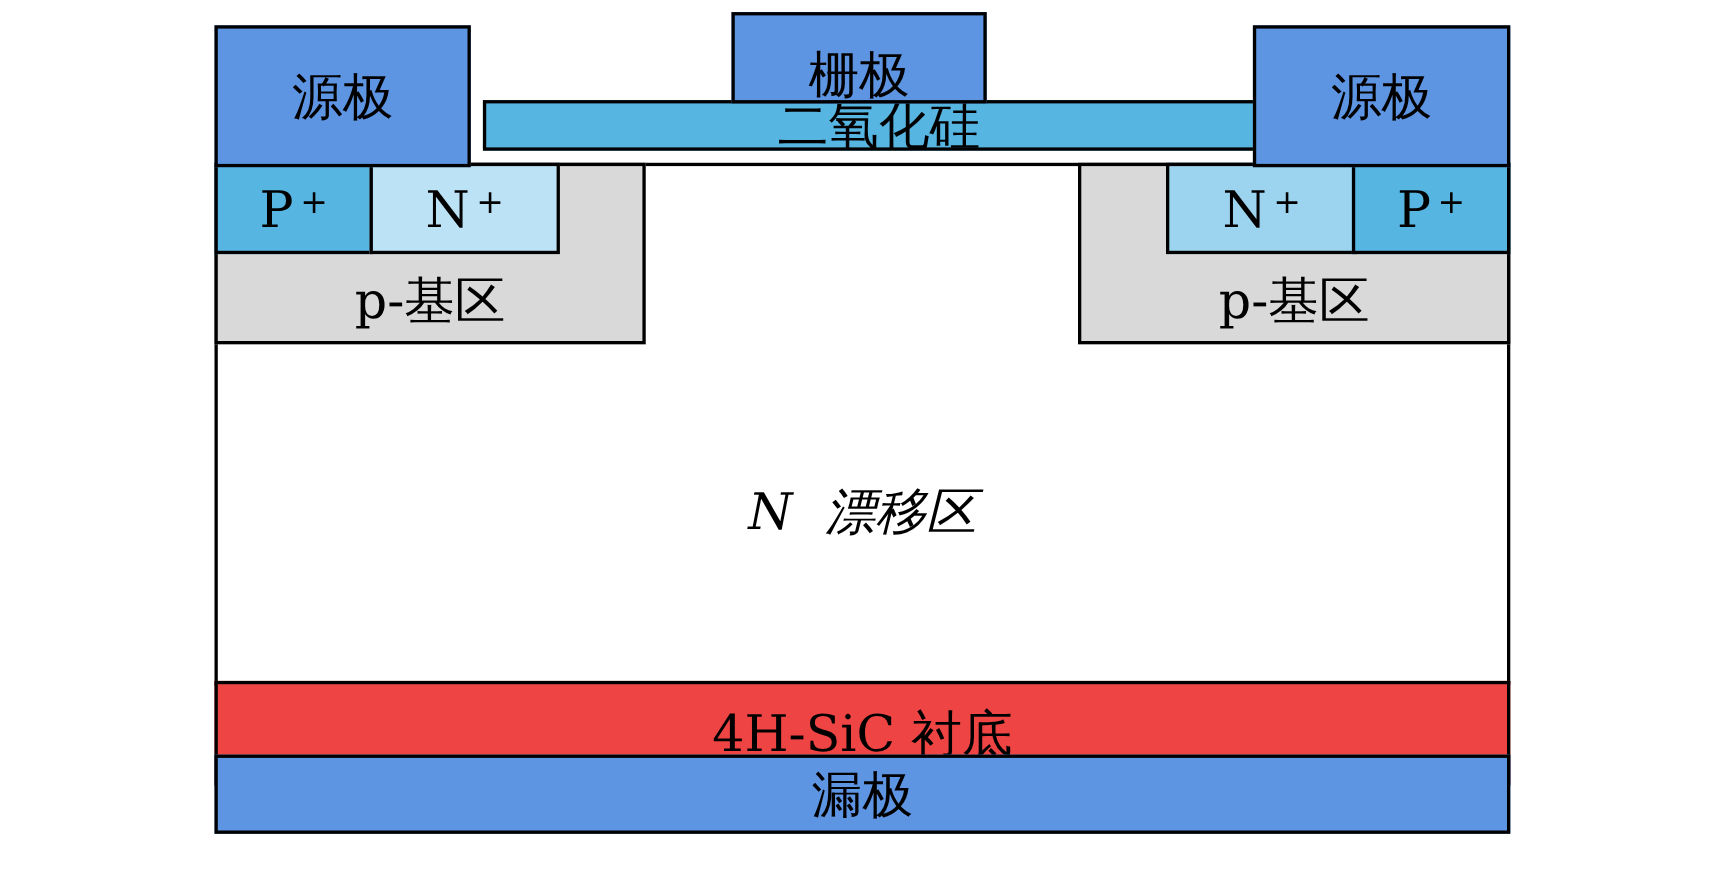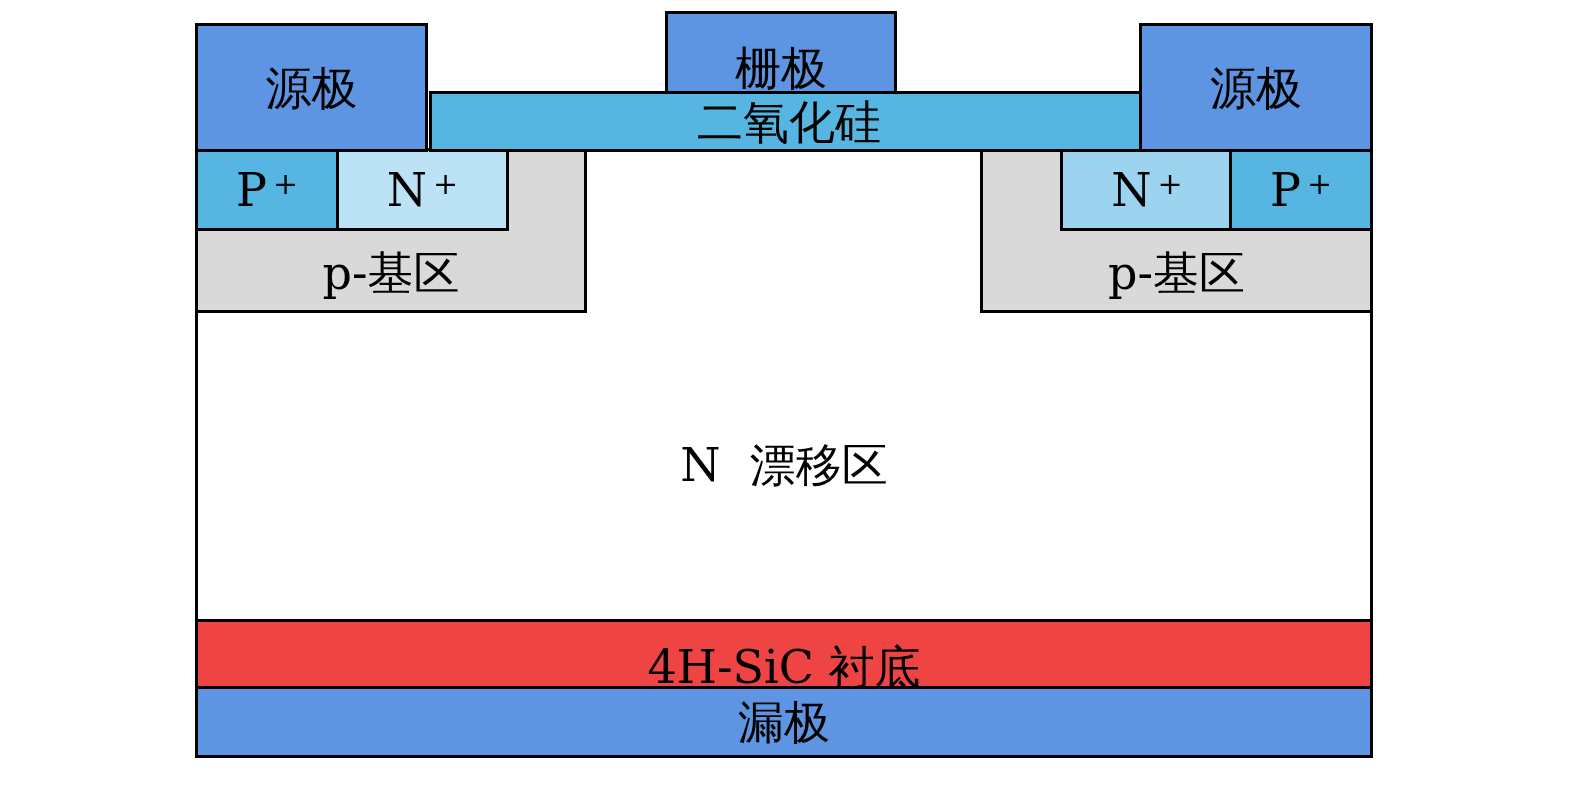--- a/index.html
+++ b/index.html
@@ -22,21 +22,21 @@
   .drift { background: #ffffff; }
   .substrate { background: #ef4444; }
   .drain { background: #5E95E3; }
   .plain { background: transparent; border: none; }
 </style>
 </head>
 <body>
 
 <div class="r drift" style="left:195px; top:148px; width:1178px; height:475px;"></div>
 <div class="r plain" style="left:195px; top:420px; width:1178px; height:90px;">
-  <span class="lbl" style="white-space:pre;">N  漂移区</span>
+  <span class="lbl" style="white-space:pre;font-style:italic;">N  漂移区</span>
 </div>
 
 <div class="r pbase" style="left:195px; top:148px; width:392px; height:165px;">
   <span class="lbl" style="margin-left:0;">p-基区</span>
 </div>
 
 <div class="r pbase" style="left:980px; top:148px; width:393px; height:165px;">
   <span class="lbl">p-基区</span>
 </div>
 
@@ -47,21 +47,21 @@
   <span class="lbl"><span>N</span><span class="sup">+</span></span>
 </div>
 
 <div class="r nplus-r" style="left:1060px; top:148px; width:174px; height:83px;">
   <span class="lbl"><span>N</span><span class="sup">+</span></span>
 </div>
 <div class="r pplus" style="left:1229px; top:148px; width:144px; height:83px;">
   <span class="lbl"><span>P</span><span class="sup">+</span></span>
 </div>
 
-<div class="r oxide" style="left:429px; top:91px; width:720px; height:61px;">
+<div class="r oxide" style="left:439px; top:91px; width:720px; height:46px;">
   <span class="lbl">二氧化硅</span>
 </div>
 
 <div class="r electrode" style="left:665px; top:11px; width:232px; height:83px;align-items:flex-end;">
   <span class="lbl">栅极</span>
 </div>
 
 <div class="r electrode" style="left:195px; top:23px; width:233px; height:129px;">
   <span class="lbl">源极</span>
 </div>

